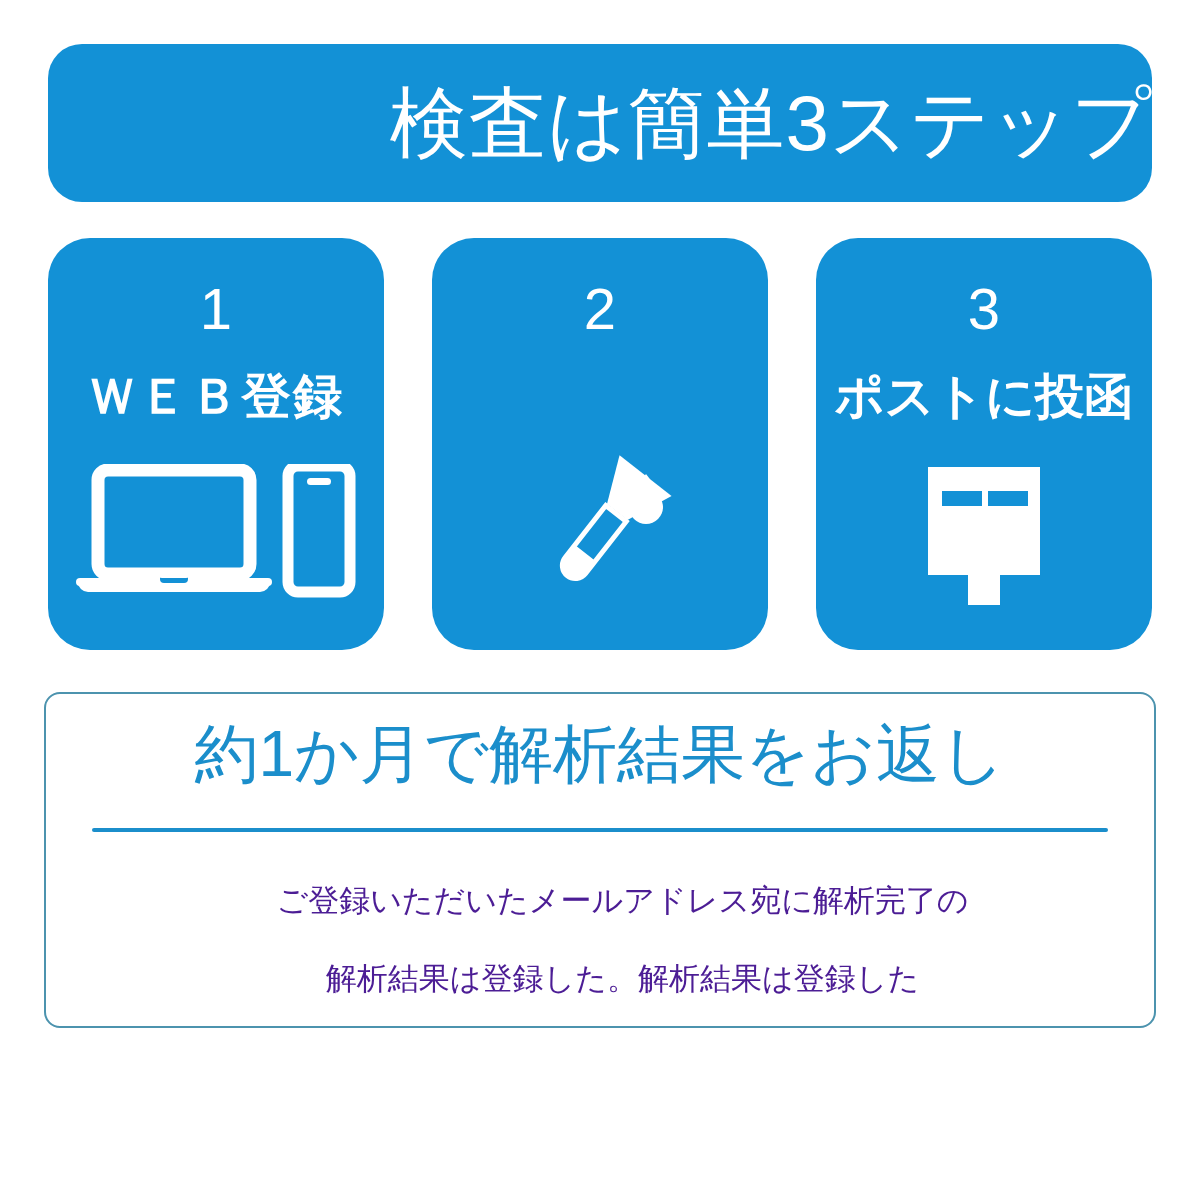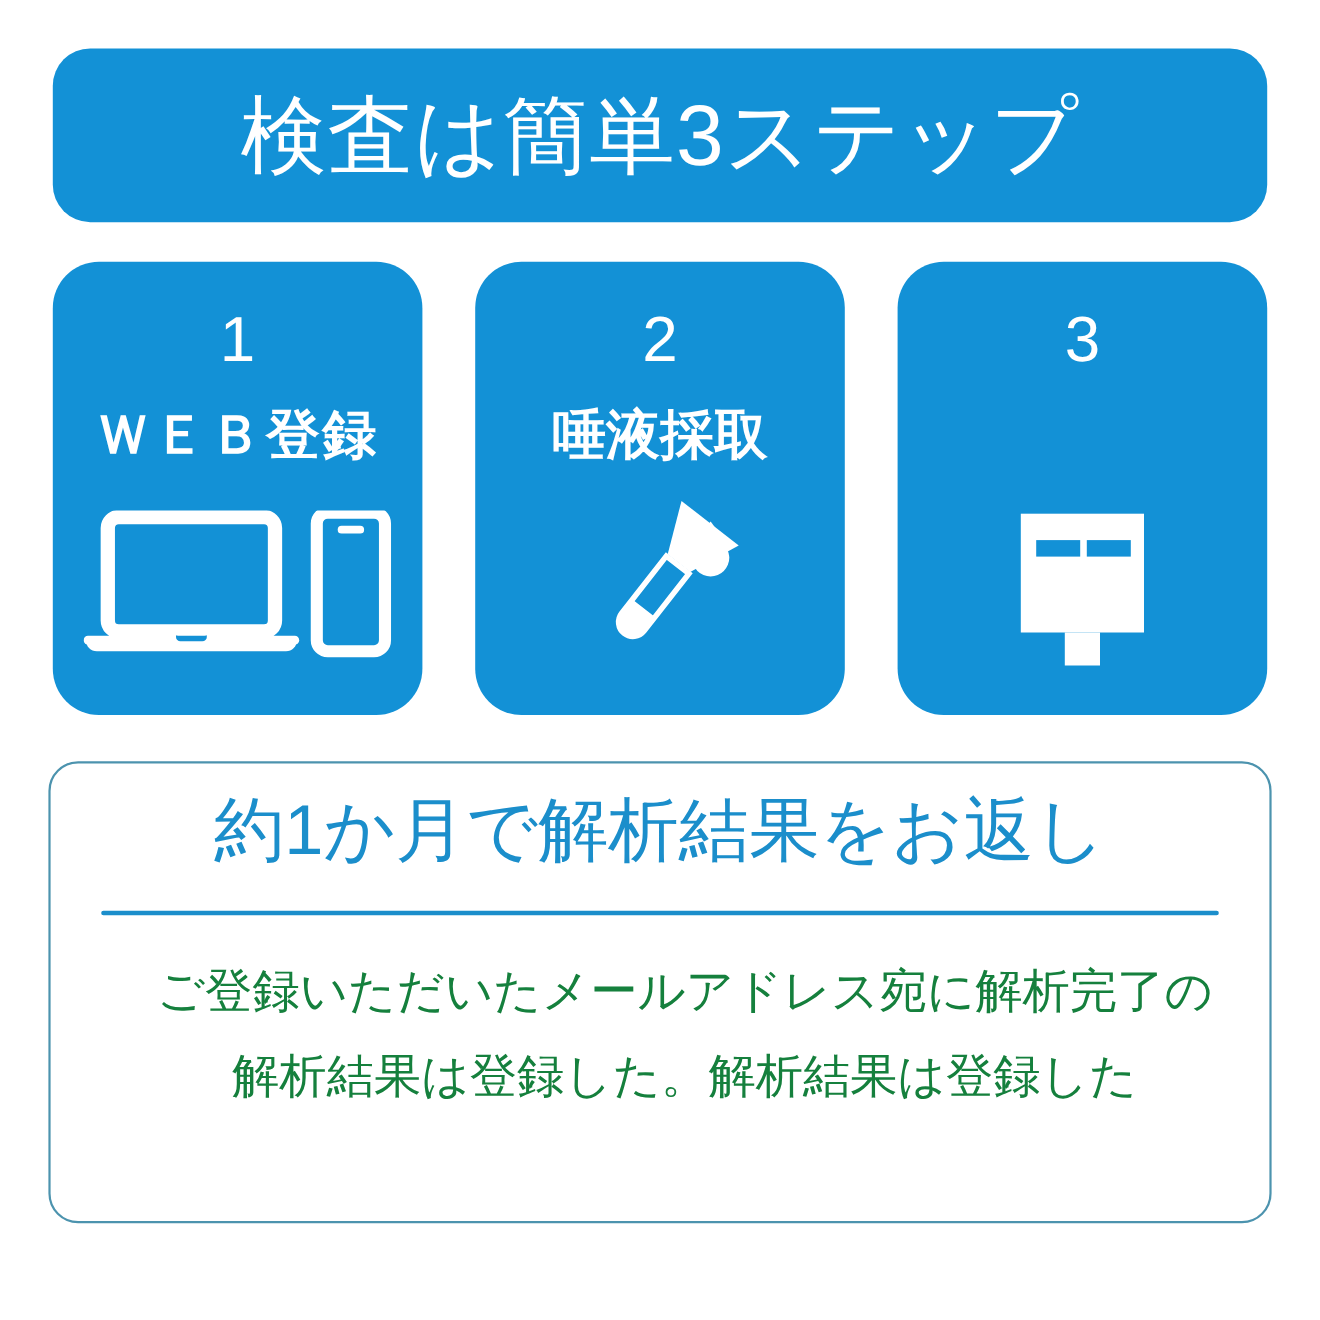--- a/index.html
+++ b/index.html
@@ -25,21 +25,21 @@
   .header-banner {
     position: absolute;
     left: 48px;
     top: 44px;
     width: 1104px;
     height: 158px;
     background: #1391D6;
     border-radius: 34px;
     display: flex;
     align-items: center;
-    justify-content: center;
+    justify-content: flex-end;
   }
   .header-title {
     color: #ffffff;
     font-size: 78px;
     line-height: 1;
     letter-spacing: 0.01em;
     font-weight: 400;
     white-space: nowrap;
   }
 
@@ -92,23 +92,23 @@
     align-items: center;
     justify-content: center;
   }
 
   
   .result-panel {
     position: absolute;
     left: 44px;
     top: 692px;
     width: 1112px;
-    height: 420px;
+    height: 336px;
     border: 2px solid #4C93AE;
-    border-radius: 27px;
+    border-radius: 16px;
     background: #ffffff;
     box-sizing: border-box;
   }
   .result-heading {
     position: absolute;
     left: 0;
     right: 0;
     top: 28px;
     text-align: center;
     color: #1B8ECB;
@@ -125,22 +125,22 @@
     height: 4px;
     background: #1B8ECB;
     border-radius: 2px;
   }
   .result-body {
     position: absolute;
     left: 0;
     right: 0;
     top: 168px;
     text-align: center;
-    color: #15803d;
-    font-size: 43px;
+    color: #4c1d95;
+    font-size: 31px;
     line-height: 78px;
     font-weight: 400;
     margin-left: 45px;
   }
   .result-body .body-line {
     display: block;
     white-space: nowrap;
   }
 
   
@@ -173,39 +173,39 @@
 
           <rect x="212" y="2" width="62" height="126" rx="10" ry="10" fill="none" stroke="#FFFFFF" stroke-width="11"></rect>
 
           <rect x="231" y="14" width="24" height="7" rx="3.5" fill="#FFFFFF"></rect>
         </svg>
       </div>
     </div>
 
     <div class="step-card">
       <div class="step-number">2</div>
-      <div class="step-label">唾液採取</div>
       <div class="step-icon">
         <svg class="icon-svg" width="170" height="160" viewBox="0 0 170 160" aria-hidden="true">
           <g transform="rotate(38 85 80)">
 
             <path d="M52 6 L118 6 L98 52 L72 52 Z" fill="#FFFFFF"></path>
 
             <path d="M72 54 L98 54 L98 120 a13 13 0 0 1 -13 13 L85 133 a13 13 0 0 1 -13 -13 Z" fill="none" stroke="#FFFFFF" stroke-width="5"></path>
 
             <path d="M72 104 L98 104 L98 120 a13 13 0 0 1 -13 13 L85 133 a13 13 0 0 1 -13 -13 Z" fill="#FFFFFF"></path>
           </g>
 
           <path d="M131 20 C131 20 114 42 114 53 a17 17 0 0 0 34 0 C148 42 131 20 131 20 Z" fill="#FFFFFF"></path>
         </svg>
       </div>
     </div>
 
     <div class="step-card">
       <div class="step-number">3</div>
+      <div class="step-label">ポストに投函</div>
       <div class="step-icon">
         <svg class="icon-svg" width="140" height="150" viewBox="0 0 140 150" aria-hidden="true">
 
           <rect x="14" y="8" width="112" height="108" fill="#FFFFFF"></rect>
 
           <rect x="28" y="32" width="40" height="15" fill="#1391D6"></rect>
           <rect x="74" y="32" width="40" height="15" fill="#1391D6"></rect>
 
           <rect x="54" y="116" width="32" height="30" fill="#FFFFFF"></rect>
         </svg>

